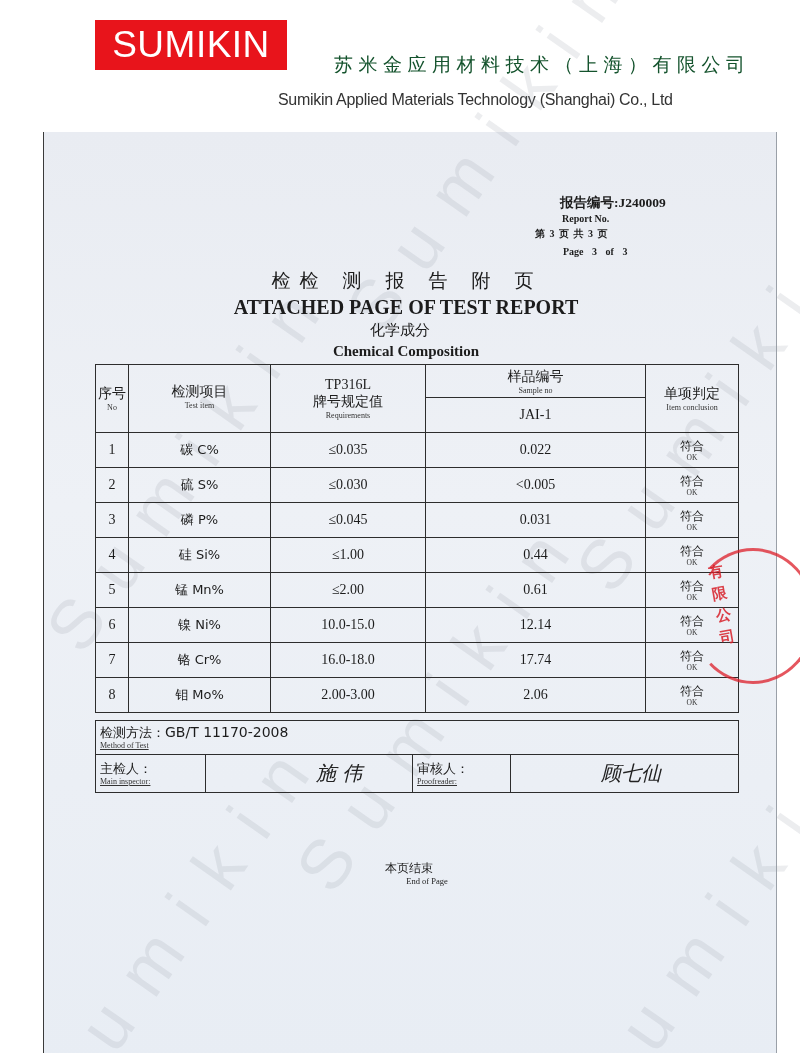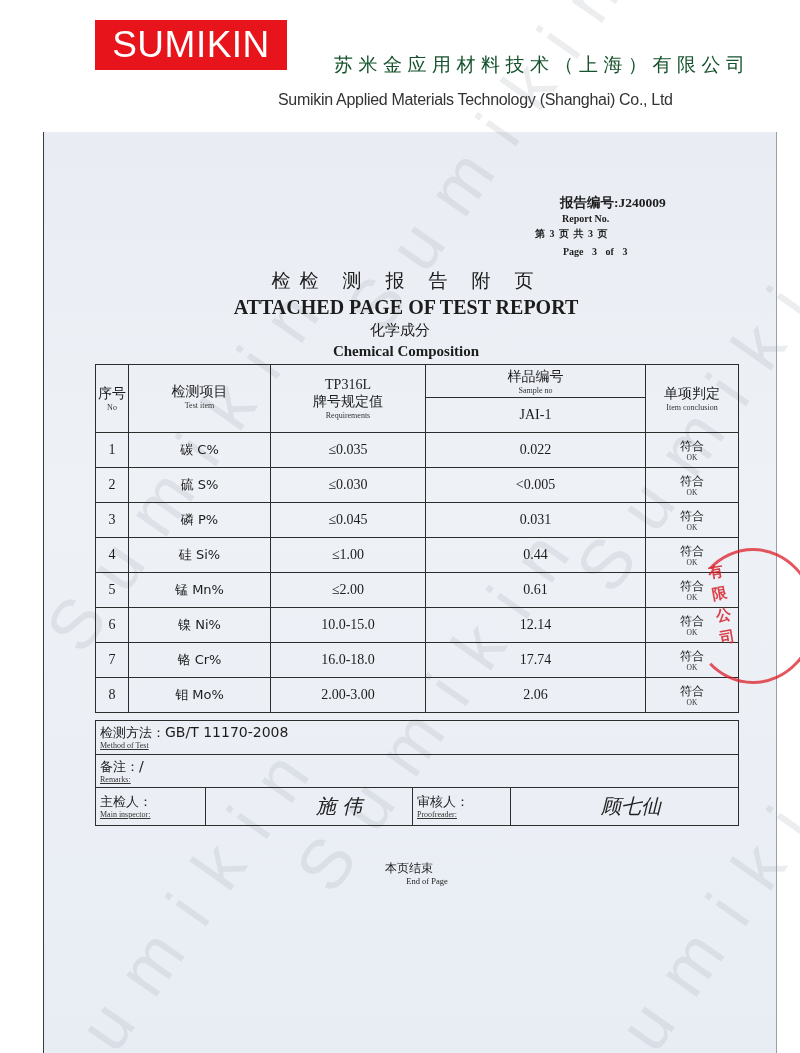--- a/index.html
+++ b/index.html
@@ -205,26 +205,20 @@
       <col style="width:98px">
       <col style="width:228px">
     </colgroup>
   <tbody>
       <tr style="height:34px">
     <td colspan="4">
       <span class="lbl-cn"><span>检测方法：</span><span class="val">GB/T 11170-2008</span></span>
       <span class="lbl-en">Method of Test</span>
     </td>
   </tr>
-  <tr style="height:33px">
-    <td colspan="4">
-      <span class="lbl-cn"><span>备注：</span><span class="val">/</span></span>
-      <span class="lbl-en">Remarks:</span>
-    </td>
-  </tr>
   <tr style="height:38px">
     <td>
       <span class="lbl-cn">主检人：</span>
       <span class="lbl-en">Main inspector:</span>
     </td>
     <td style="padding-left:110px;"><span class="sig">施 伟</span></td>
     <td>
       <span class="lbl-cn">审核人：</span>
       <span class="lbl-en">Proofreader:</span>
     </td>

